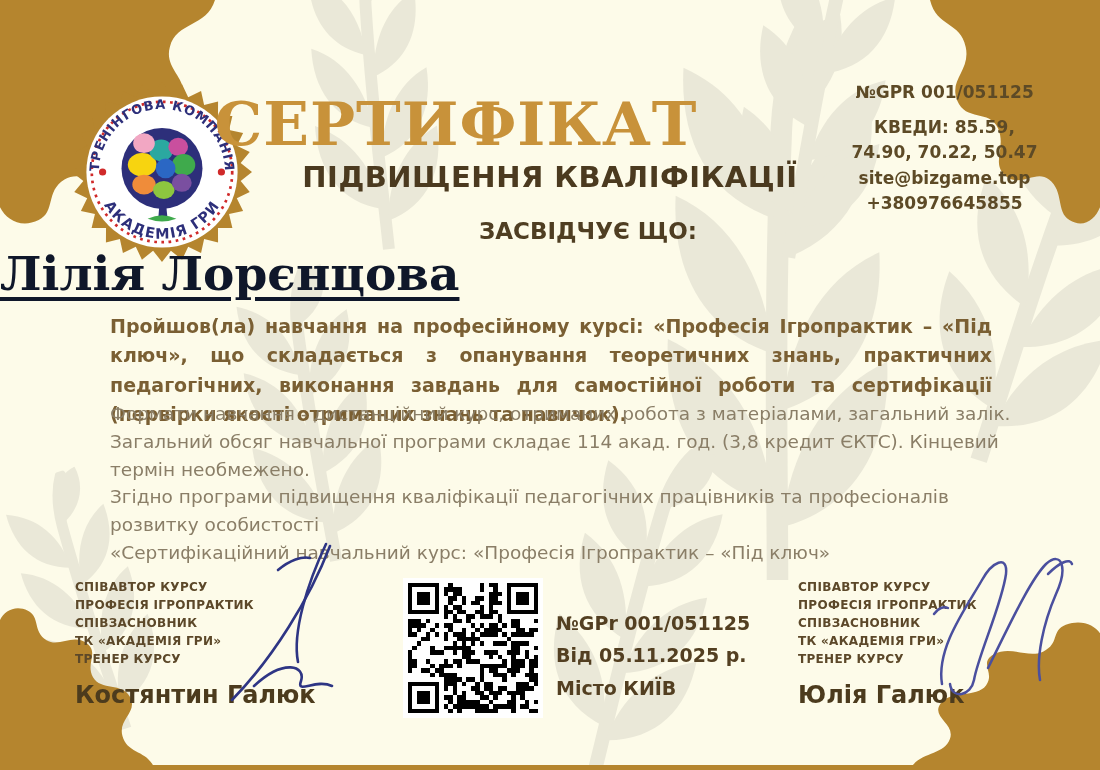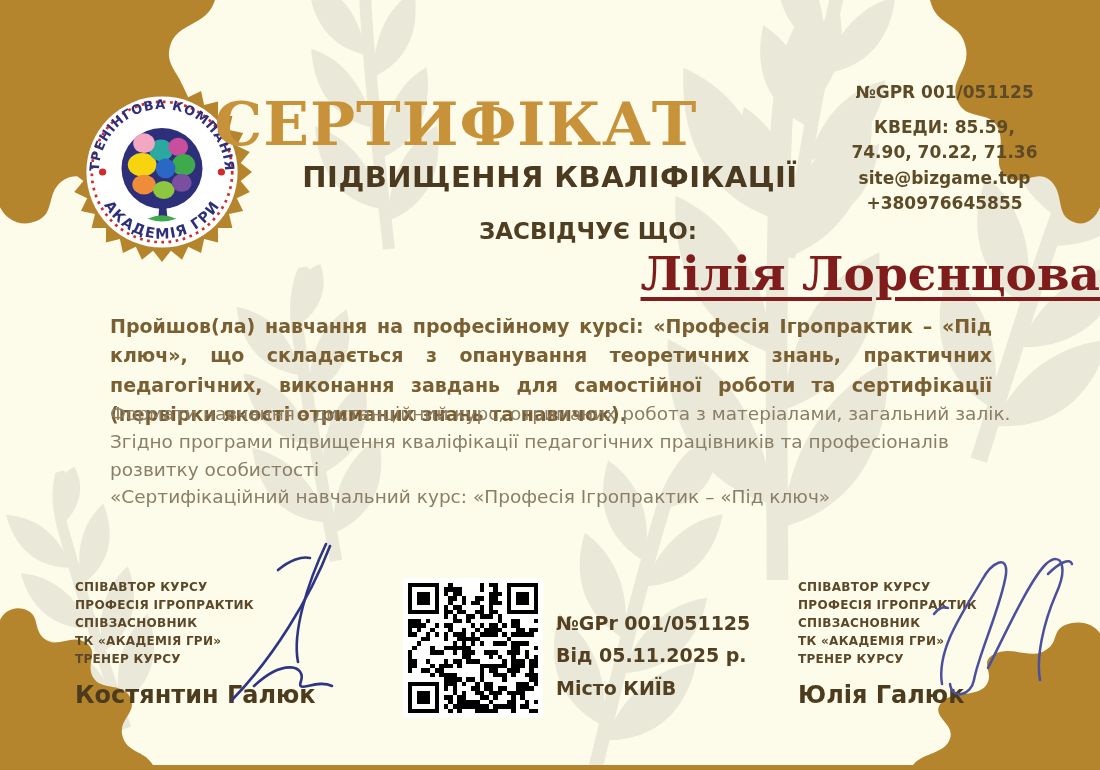--- a/index.html
+++ b/index.html
@@ -20,23 +20,23 @@
   
   #seal{left:72px;top:82px;width:180px;height:180px;}
   
   #title{left:0;top:94px;width:912px;text-align:center;
     font-family:"DejaVu Serif","Liberation Serif",serif;font-weight:800;
     font-size:60px;letter-spacing:1px;color:#c8923a;line-height:1;}
   #subtitle{left:0;top:160px;width:1100px;text-align:center;
     font-weight:700;font-size:29px;color:#4b3a1f;letter-spacing:.5px;}
   #certifies{left:0;top:218px;width:1100px;text-align:center;
     font-weight:700;font-size:23px;color:#4f3e22;padding-left:38px;}
-  #recipient{left:0;top:246px;width:1100px;text-align:right;
+  #recipient{left:0;top:246px;width:1100px;text-align:left;
     font-family:"DejaVu Serif","Liberation Serif",serif;font-weight:600;
-    font-size:47px;color:#7f1d1d;}
+    font-size:47px;color:#0f172a;}
   #recipient span{text-decoration:underline;text-decoration-thickness:4px;text-underline-offset:7px;}
   
   #info{right:28px;top:80px;width:255px;text-align:center;
     font-weight:700;font-size:17px;color:#5d4a26;line-height:1.5;}
   #info .num{margin-bottom:9px;}
   
   #desc{left:110px;top:312px;width:882px;text-align:justify;
     font-weight:700;font-size:19px;line-height:1.55;color:#7a5f33;}
   #details{left:110px;top:400px;width:920px;
     font-size:18.5px;line-height:1.5;color:#8a7e67;}
@@ -168,29 +168,30 @@
   </div>
 
   <div class="layer" id="title">СЕРТИФІКАТ</div>
   <div class="layer" id="subtitle">ПІДВИЩЕННЯ КВАЛІФІКАЦІЇ</div>
   <div class="layer" id="certifies">ЗАСВІДЧУЄ ЩО:</div>
   <div class="layer" id="recipient"><span>Лілія Лорєнцова</span></div>
 
   <div class="layer" id="info">
     <div class="num">№GPR 001/051125</div>
     <div>КВЕДИ: 85.59,</div>
-    <div>74.90, 70.22, 71.36</div>
+    <div>74.90, 70.22, 50.47</div>
     <div>site@bizgame.top</div>
     <div>+380976645855</div>
   </div>
 
   <div class="layer" id="desc">Пройшов(ла) навчання на професійному курсі: «Професія Ігропрактик – «Під ключ», що складається з опанування теоретичних знань, практичних педагогічних, виконання завдань для самостійної роботи та сертифікації (первірки якості отриманих знань та навичок).</div>
 
   <div class="layer" id="details">
     <div>Формати навчання - дистанційний курс, отриманих робота з матеріалами, загальний залік.</div>
+    <div>Загальний обсяг навчальної програми складає 114 акад. год. (3,8 кредит ЄКТС). Кінцевий термін необмежено.</div>
     <div>Згідно програми підвищення кваліфікації педагогічних працівників та професіоналів розвитку особистості</div>
     <div>«Сертифікаційний навчальний курс: «Професія Ігропрактик – «Під ключ»</div>
   </div>
 
   <div class="layer" id="signer-left">
     <div class="roles">
       <div>СПІВАВТОР КУРСУ</div>
       <div>ПРОФЕСІЯ ІГРОПРАКТИК</div>
       <div>СПІВЗАСНОВНИК</div>
       <div>ТК «АКАДЕМІЯ ГРИ»</div>

